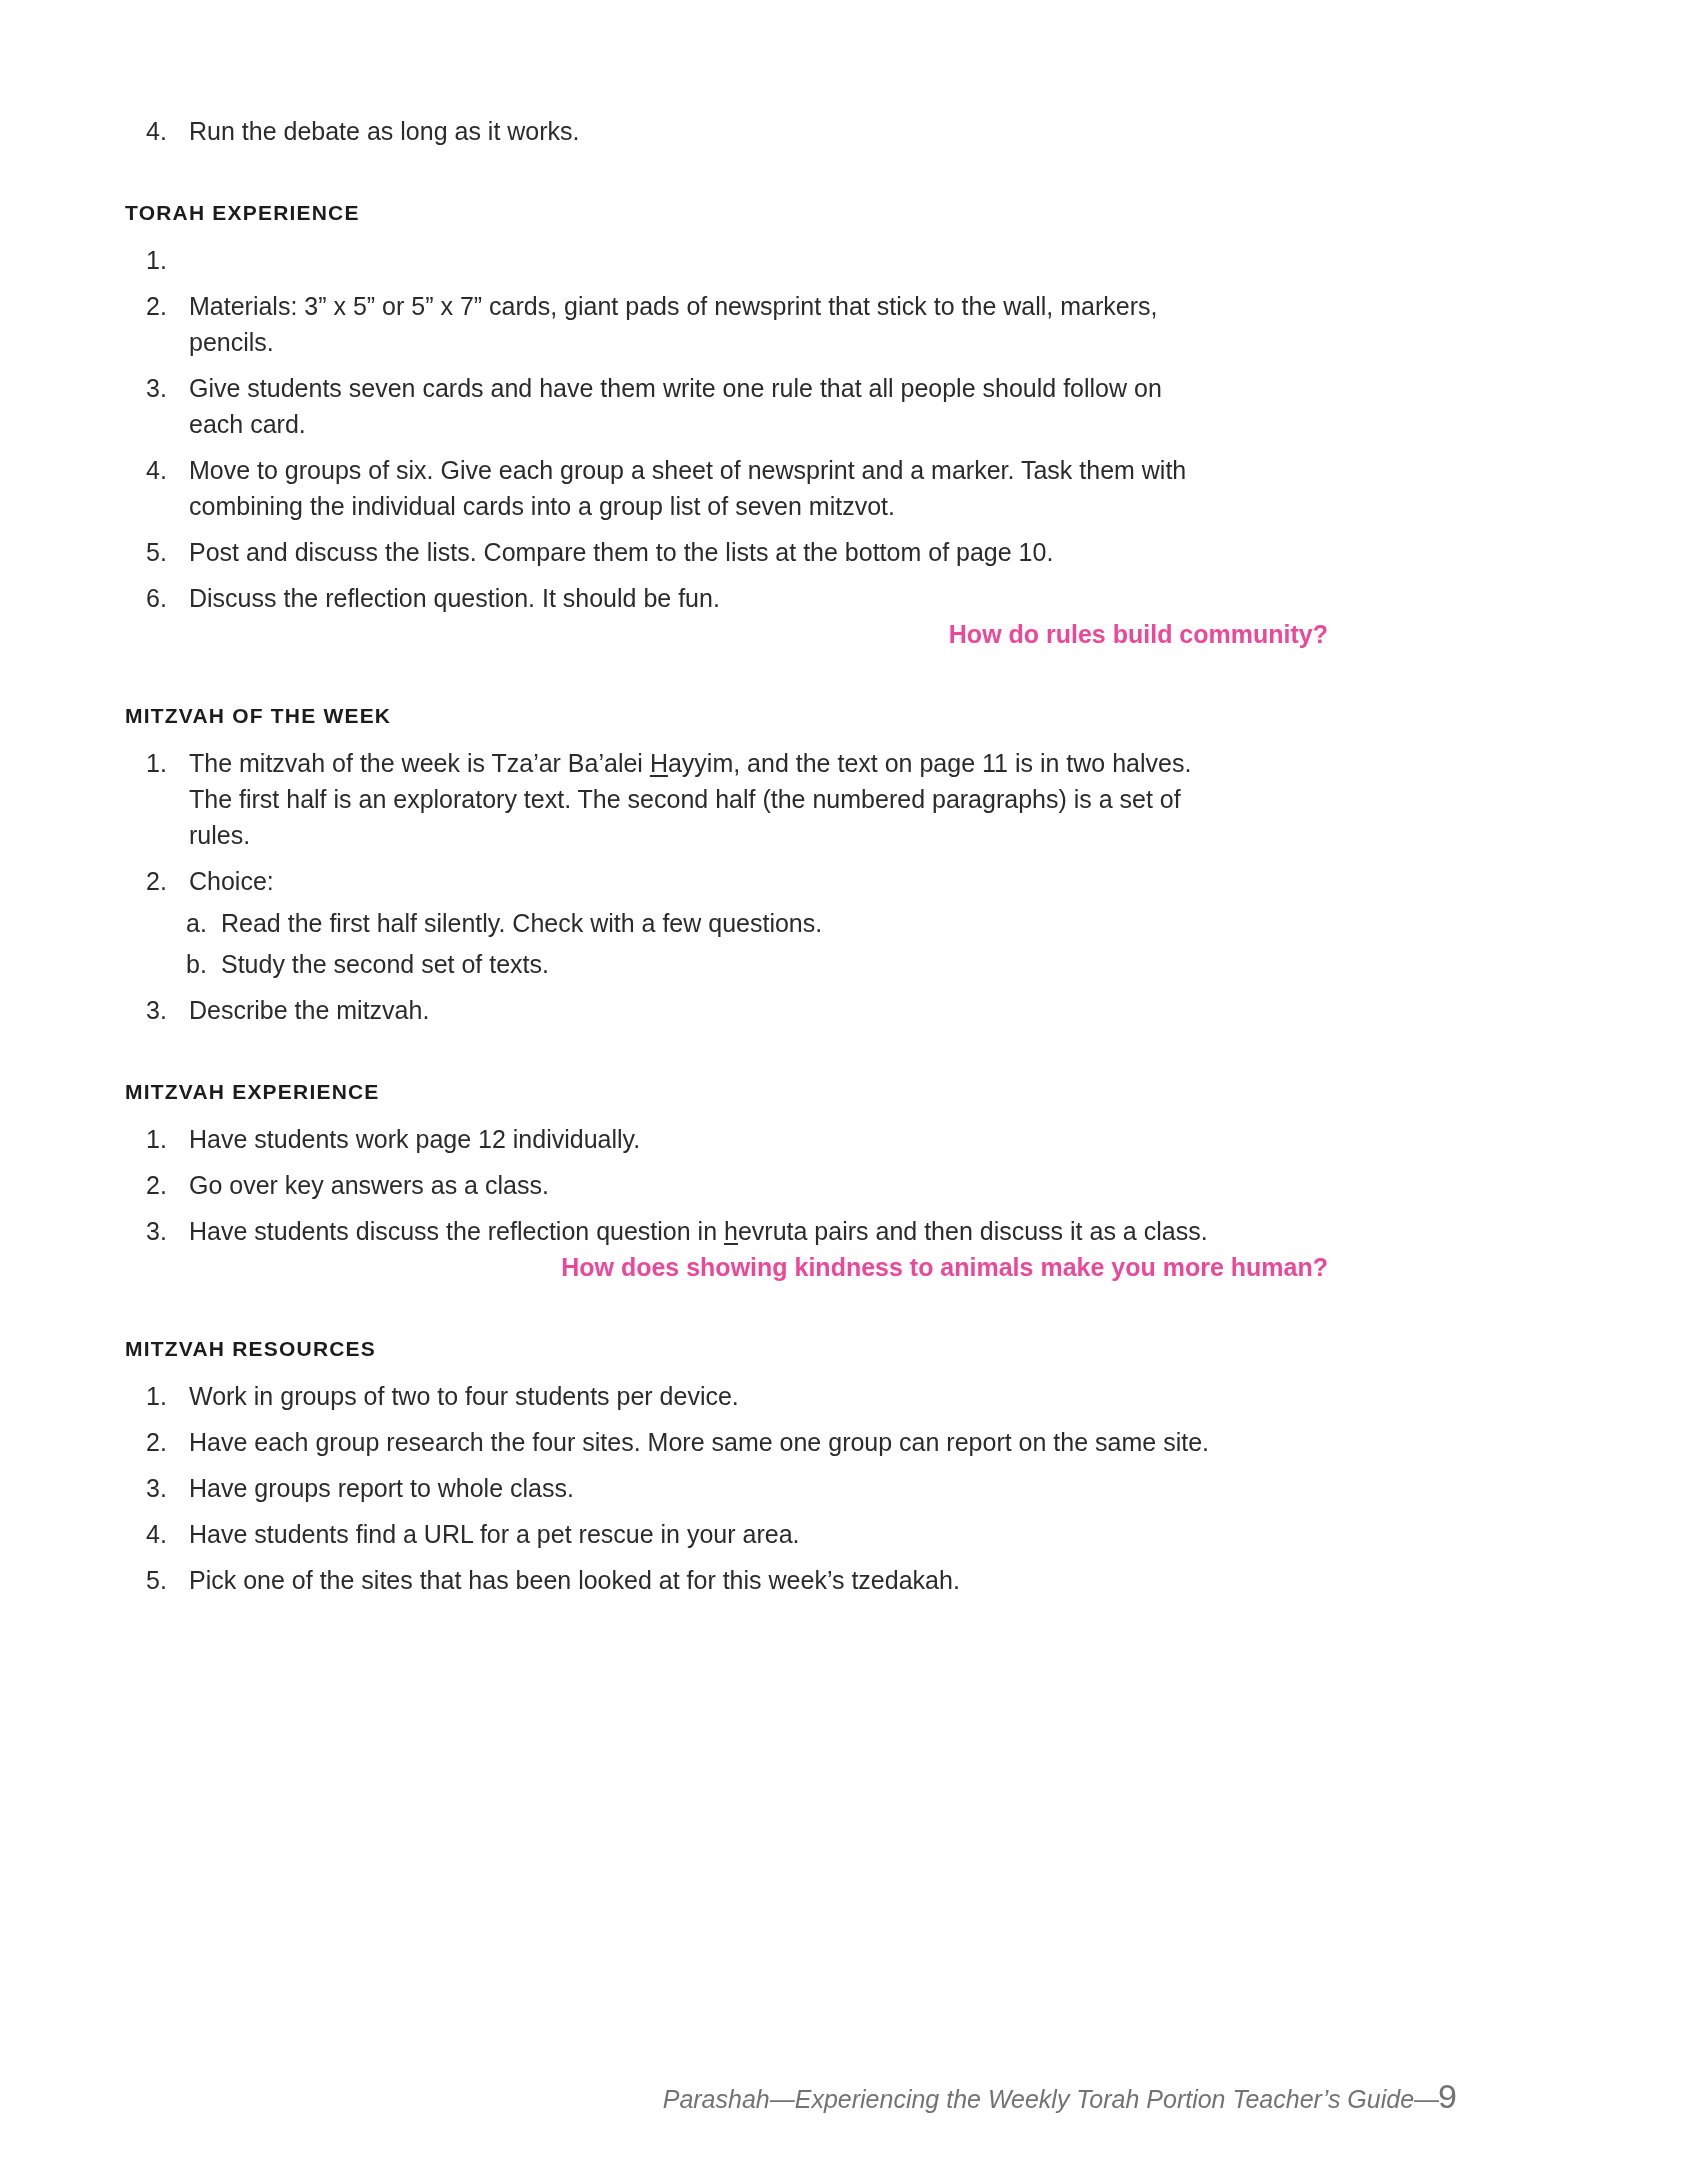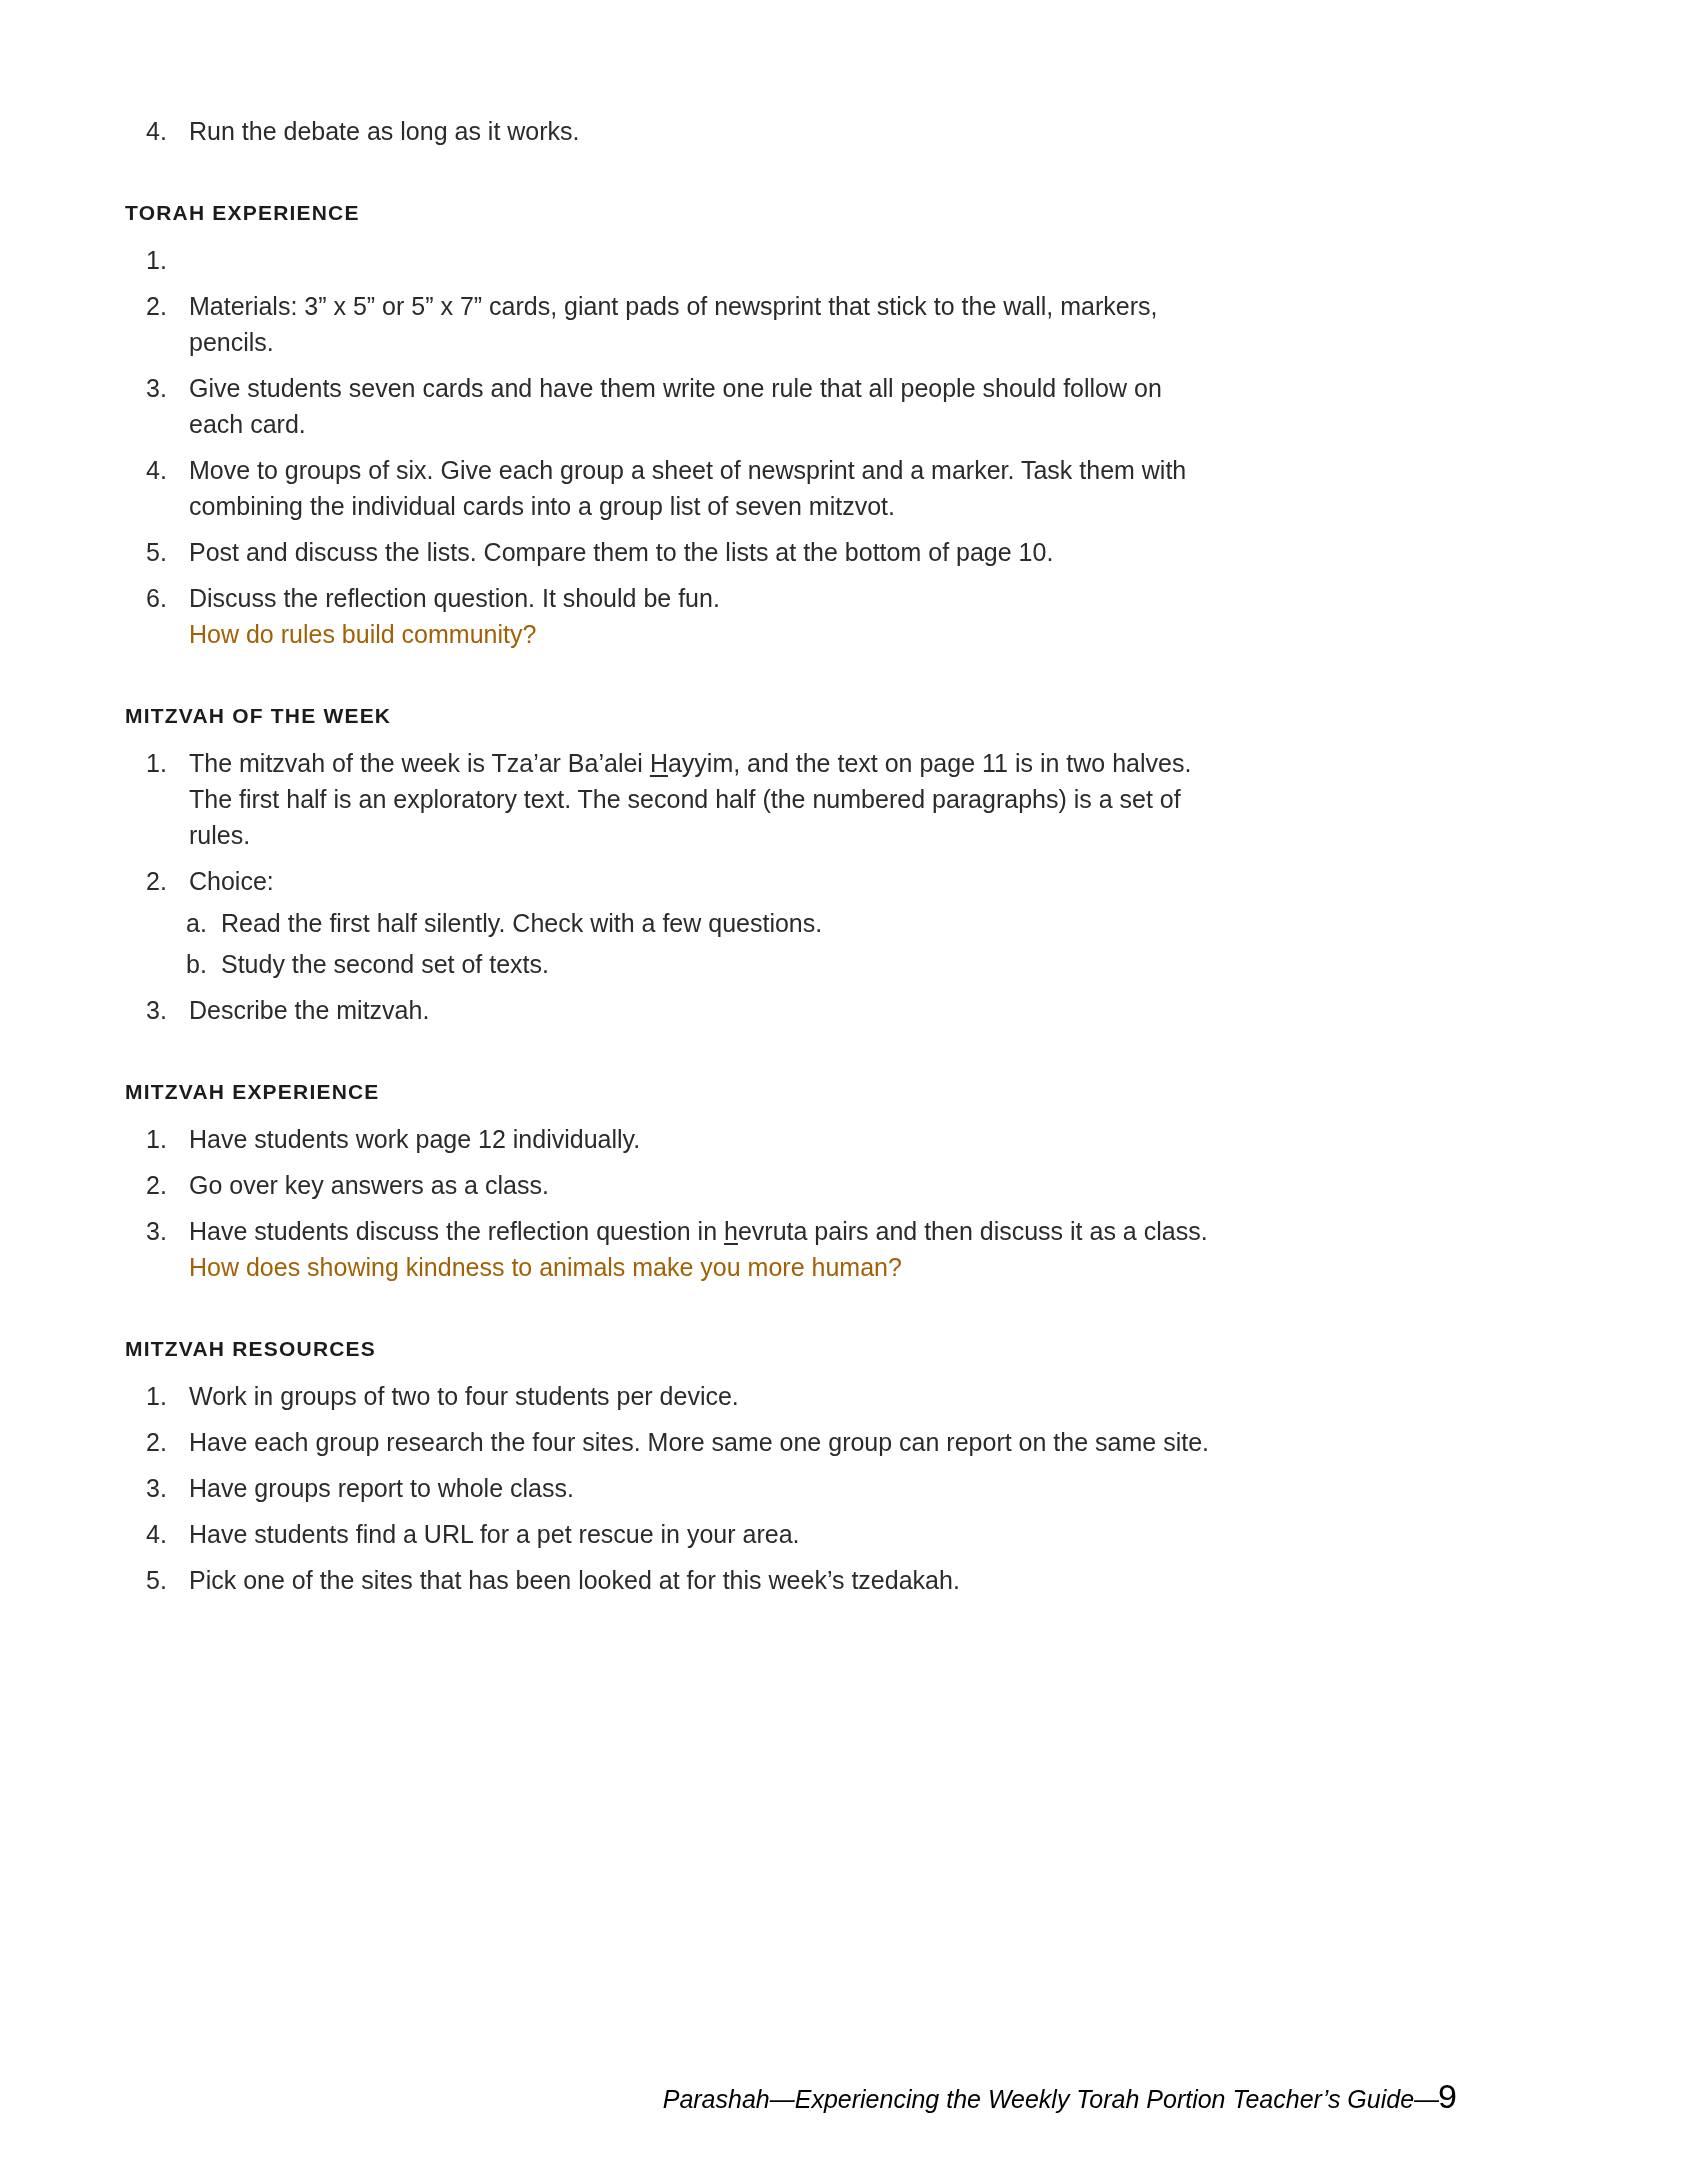--- a/index.html
+++ b/index.html
@@ -40,41 +40,42 @@
   }
   .section-heading{
     margin:44px 0 0 0;
     font-size:21px;
     line-height:40px;
     font-weight:700;
     letter-spacing:1.2px;
     color:#1c1c1c;
   }
   .question{
-    font-weight:400;
-    color:#a16207;
+    font-weight:700;
+    color:#ec4899;
     white-space:pre-line;
+    text-align:right;
   }
   .sublist{margin:6px 0 -5px -3px;}
   .subitem{
     display:flex;
     align-items:flex-start;
     margin:0 0 5px 0;
   }
   .sub-num{flex:none;width:35px;}
   .sub-body{flex:1;white-space:pre-line;}
   .it{}
   .un{text-decoration:underline;text-underline-offset:3px;}
   .footer{
     position:absolute;
     top:2077px;
     left:0;
     right:226px;
     text-align:right;
-    color:#000000;
+    color:#737373;
   }
   .footer-title{
     font-style:italic;
     font-size:25px;
   }
   .footer-sep{
     font-size:25px;
     letter-spacing:-1px;
   }
   .footer-page{

